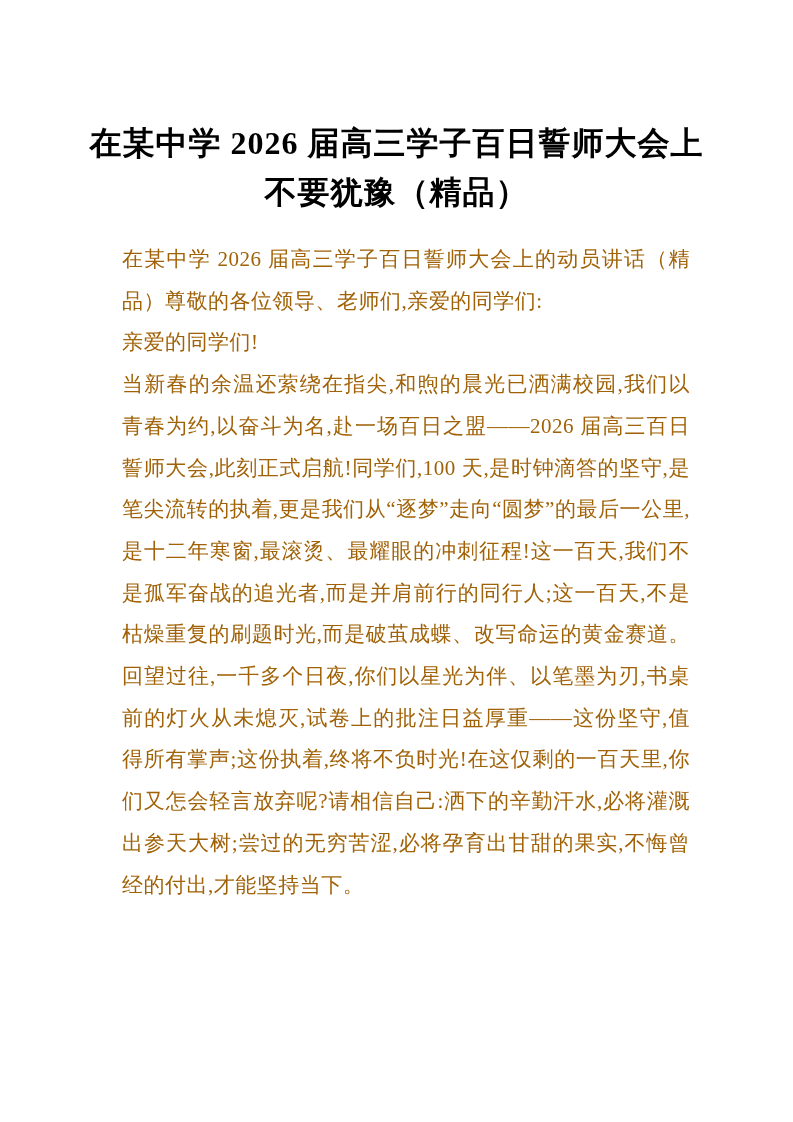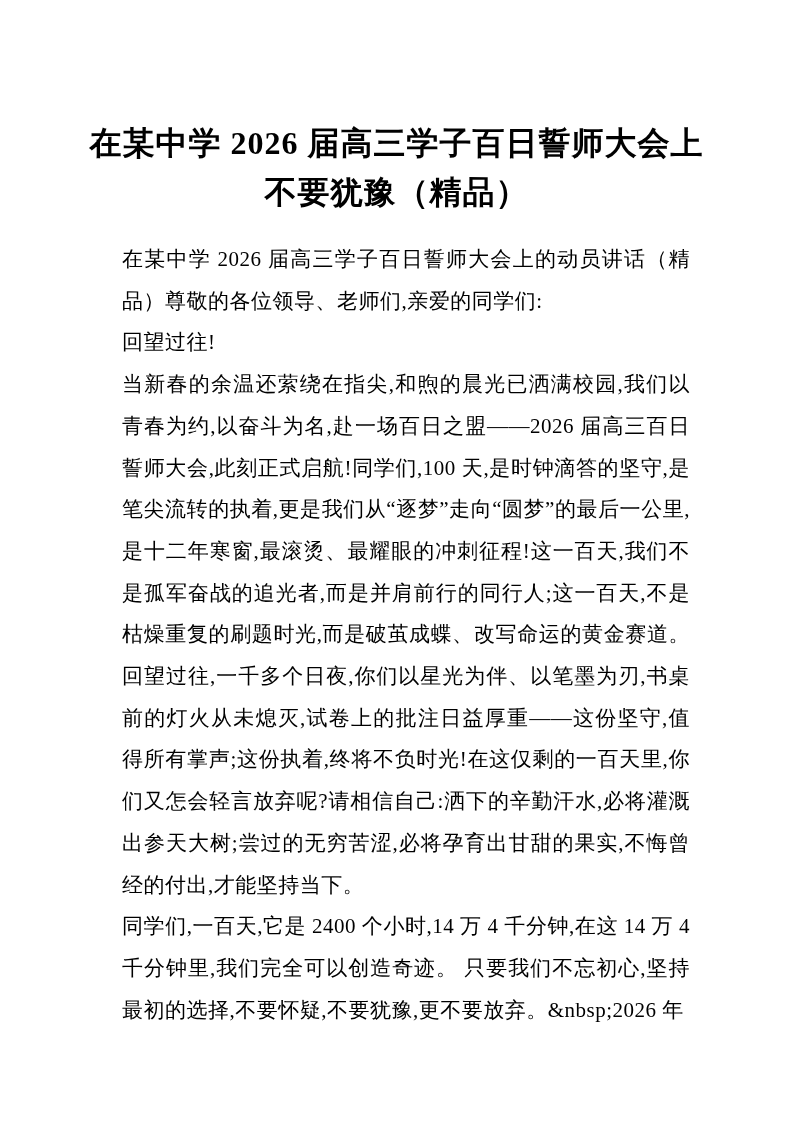--- a/index.html
+++ b/index.html
@@ -27,38 +27,37 @@
   }
   .title-line {
     display: block;
   }
   .doc-body {
     margin-top: 22px;
     margin-left: 122px;
     width: 568px;
     font-size: 21px;
     line-height: 41.7px;
-    color: #000000;
+    color: #a16207;
     text-align: justify;
     text-align-last: left;
     text-justify: inter-character;
     letter-spacing: 0.5px;
   }
   .doc-body p {
     margin: 0;
     padding: 0;
   }
 </style>
 </head>
 <body>
 
 <div class="page">
   <h1 class="doc-title">
     <span class="title-line">在某中学 2026 届高三学子百日誓师大会上</span>
     <span class="title-line">不要犹豫（精品）</span>
   </h1>
   <div class="doc-body">
     <p>在某中学 2026 届高三学子百日誓师大会上的动员讲话（精品）尊敬的各位领导、老师们,亲爱的同学们:</p>
-    <p>回望过往!</p>
+    <p>亲爱的同学们!</p>
     <p>当新春的余温还萦绕在指尖,和煦的晨光已洒满校园,我们以青春为约,以奋斗为名,赴一场百日之盟——2026 届高三百日誓师大会,此刻正式启航!同学们,100 天,是时钟滴答的坚守,是笔尖流转的执着,更是我们从“逐梦”走向“圆梦”的最后一公里,是十二年寒窗,最滚烫、最耀眼的冲刺征程!这一百天,我们不是孤军奋战的追光者,而是并肩前行的同行人;这一百天,不是枯燥重复的刷题时光,而是破茧成蝶、改写命运的黄金赛道。回望过往,一千多个日夜,你们以星光为伴、以笔墨为刃,书桌前的灯火从未熄灭,试卷上的批注日益厚重——这份坚守,值得所有掌声;这份执着,终将不负时光!在这仅剩的一百天里,你们又怎会轻言放弃呢?请相信自己:洒下的辛勤汗水,必将灌溉出参天大树;尝过的无穷苦涩,必将孕育出甘甜的果实,不悔曾经的付出,才能坚持当下。</p>
-    <p>同学们,一百天,它是 2400 个小时,14 万 4 千分钟,在这 14 万 4 千分钟里,我们完全可以创造奇迹。 只要我们不忘初心,坚持最初的选择,不要怀疑,不要犹豫,更不要放弃。&amp;nbsp;2026 年</p>
   </div>
 </div>
 
 </body></html>

